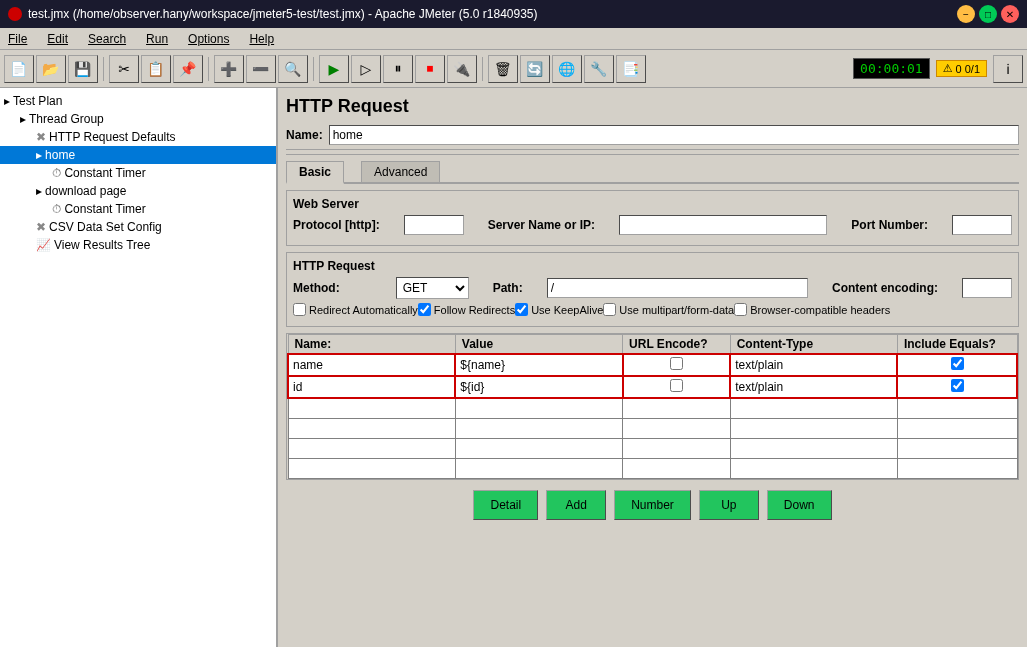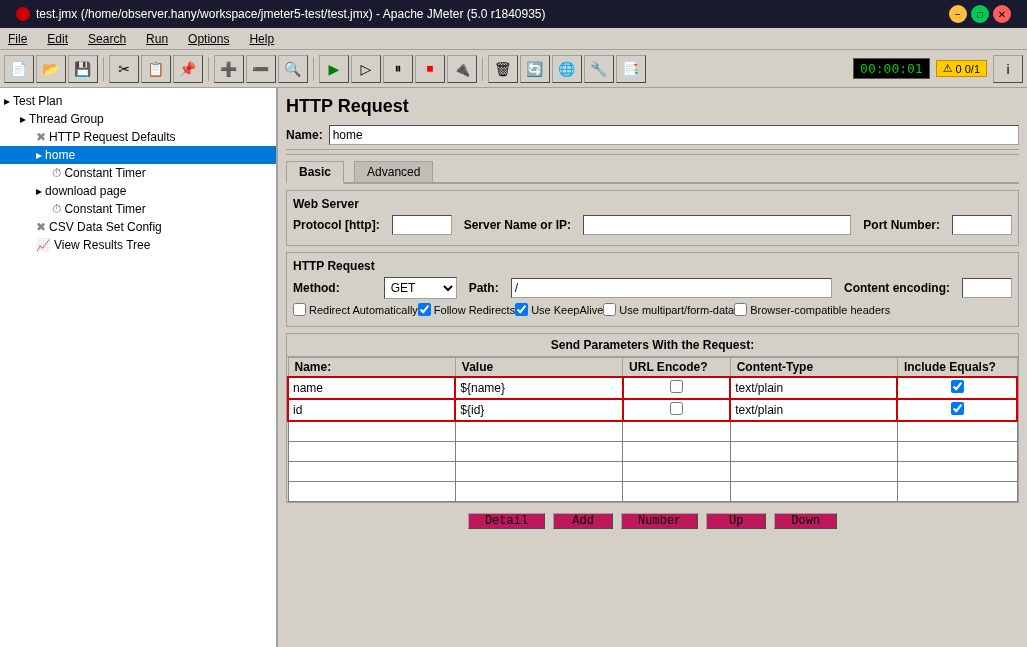--- a/index.html
+++ b/index.html
@@ -2,21 +2,21 @@
 <html><head>
   <meta charset="utf-8">
   <style>
     * { box-sizing: border-box; margin: 0; padding: 0; }
     body { font-family: 'Arial', sans-serif; font-size: 12px; background: #d4d0c8; color: #000; width: 1027px; height: 647px; overflow: hidden; }
 
     
     .title-bar {
       background: #1a1a2e;
       color: #fff;
-      padding: 4px 16px;
+      padding: 4px 8px;
       display: flex;
       align-items: center;
       justify-content: space-between;
       height: 28px;
     }
     .title-bar-left { display: flex; align-items: center; gap: 6px; }
     .title-bar-icon { width: 14px; height: 14px; background: #cc0000; border-radius: 50%; display: inline-block; }
     .title-bar-title { font-size: 12px; }
     .title-bar-controls { display: flex; gap: 4px; }
     .title-btn {
@@ -139,21 +139,21 @@
       padding: 1px 3px;
       font-size: 12px;
       height: 20px;
     }
     .field-input-full { flex: 1; }
 
     
     .tabs-container { margin: 6px 0; }
     .tabs-bar {
       display: flex;
-      gap: 8px;
+      gap: 15px;
       border-bottom: 2px solid #a0a0a0;
     }
     .tab {
       padding: 3px 12px;
       border: 1px solid #a0a0a0;
       background: #c0bdb5;
       cursor: pointer;
       font-size: 12px;
       border-bottom: none;
       margin-right: 2px;
@@ -173,21 +173,21 @@
       margin-bottom: 6px;
     }
     .section-title {
       font-weight: bold;
       font-size: 12px;
       margin-bottom: 4px;
     }
     .section-row {
       display: flex;
       align-items: center;
-      gap: 12px;
+      gap: 24px;
       margin-bottom: 4px;
       flex-wrap: wrap;
     }
 
     
     .checkbox-row {
       display: flex;
       align-items: center;
       gap: 0;
       margin: 4px 0;
@@ -257,27 +257,26 @@
 
     
     .bottom-buttons {
       display: flex;
       justify-content: center;
       gap: 8px;
       padding: 6px 0;
       margin-top: 4px;
     }
     .action-btn {
-      padding: 0 16px;
-      background: #be185d;
+      padding: 7px 16px;
+      background: #22c55e;
       border: 1px outset #a0a0a0;
       font-size: 12px;
       cursor: pointer;
       min-width: 60px;
-      font-family: Liberation Mono, monospace;
     }
 
     
     .method-select {
       height: 22px;
       font-size: 12px;
       background: #fff;
       border: 1px inset #a0a0a0;
       padding: 0 2px;
       margin-left: 32px;
@@ -463,21 +462,20 @@
           </label>
           <label class="checkbox-item">
             <input type="checkbox" style=""> Browser-compatible headers
           </label>
         </div>
       </div>
 
       <div>
 
         <div class="params-area">
-          <div class="params-header">Send Parameters With the Request:</div>
           <table class="params-table">
             <thead>
               <tr>
                 <th>Name:</th>
                 <th>Value</th>
                 <th>URL Encode?</th>
                 <th>Content-Type</th>
                 <th>Include Equals?</th>
               </tr>
             </thead>

